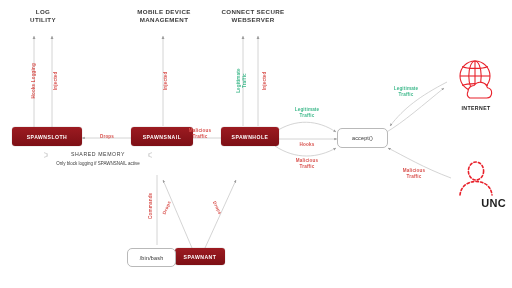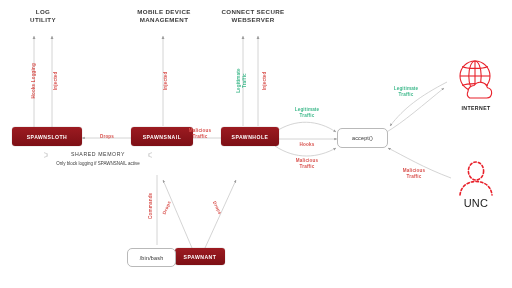--- a/index.html
+++ b/index.html
@@ -83,22 +83,23 @@
   .rot{transform-origin:50% 50%;}
   .rot90{transform:rotate(-90deg);}
 
   
   .icon-wrap{position:absolute;text-align:center;}
   .icon-cap{
     font-size:5.2px;font-weight:700;letter-spacing:.4px;color:#1d1d1d;
     margin-top:1px;
   }
   .icon-cap-big{
-    font-size:11px;font-weight:400;letter-spacing:.3px;color:#1d1d1d;
+    font-size:11px;font-weight:700;letter-spacing:.3px;color:#1d1d1d;
     margin-top:-3px;
+    text-align:right;
   }
 </style>
 </head>
 <body>
 
 <div id="canvas">
 
   <svg id="wires" viewBox="0 0 512 288">
     <defs>
       <marker id="ah-grey" markerWidth="5" markerHeight="5" refX="4.2" refY="2" orient="auto">

